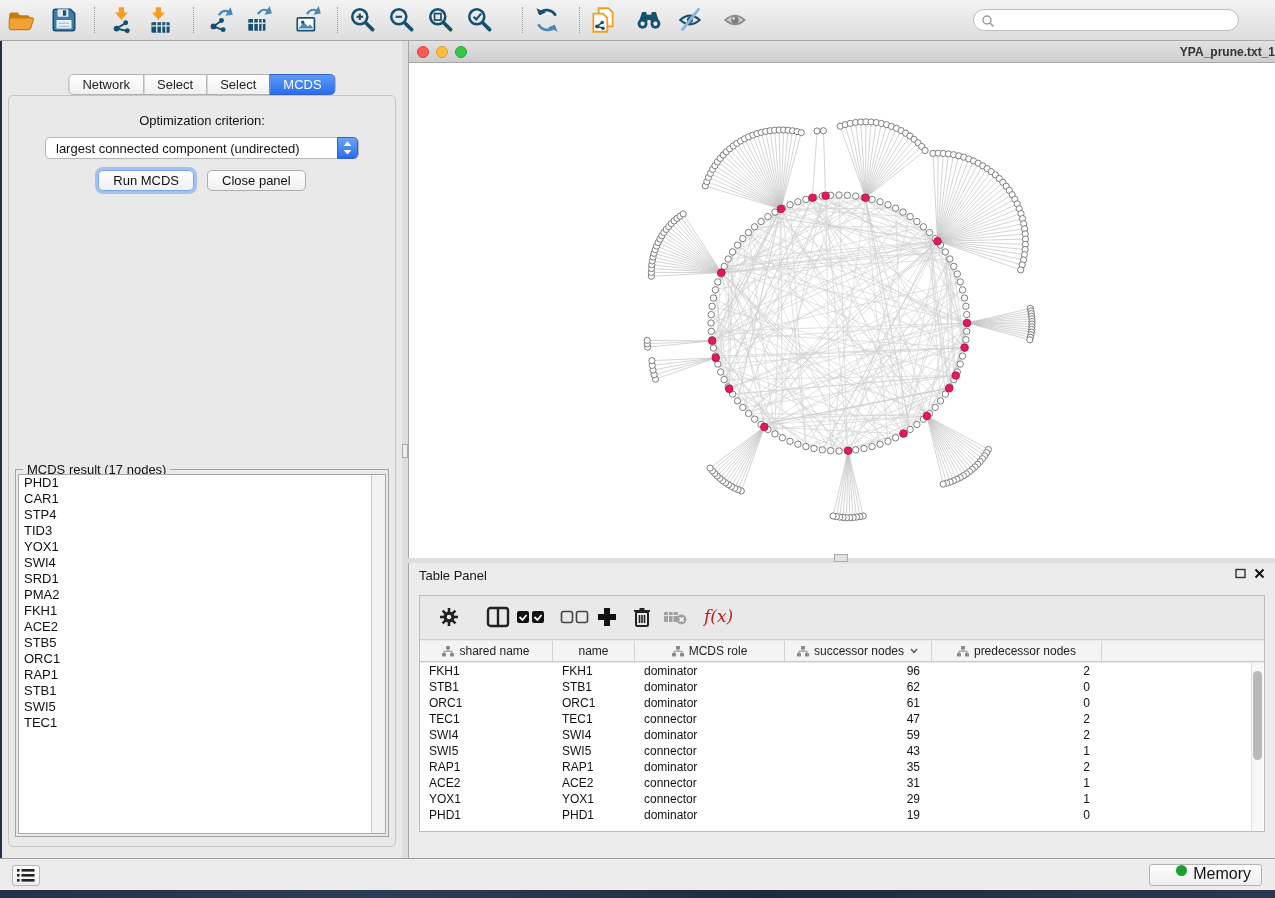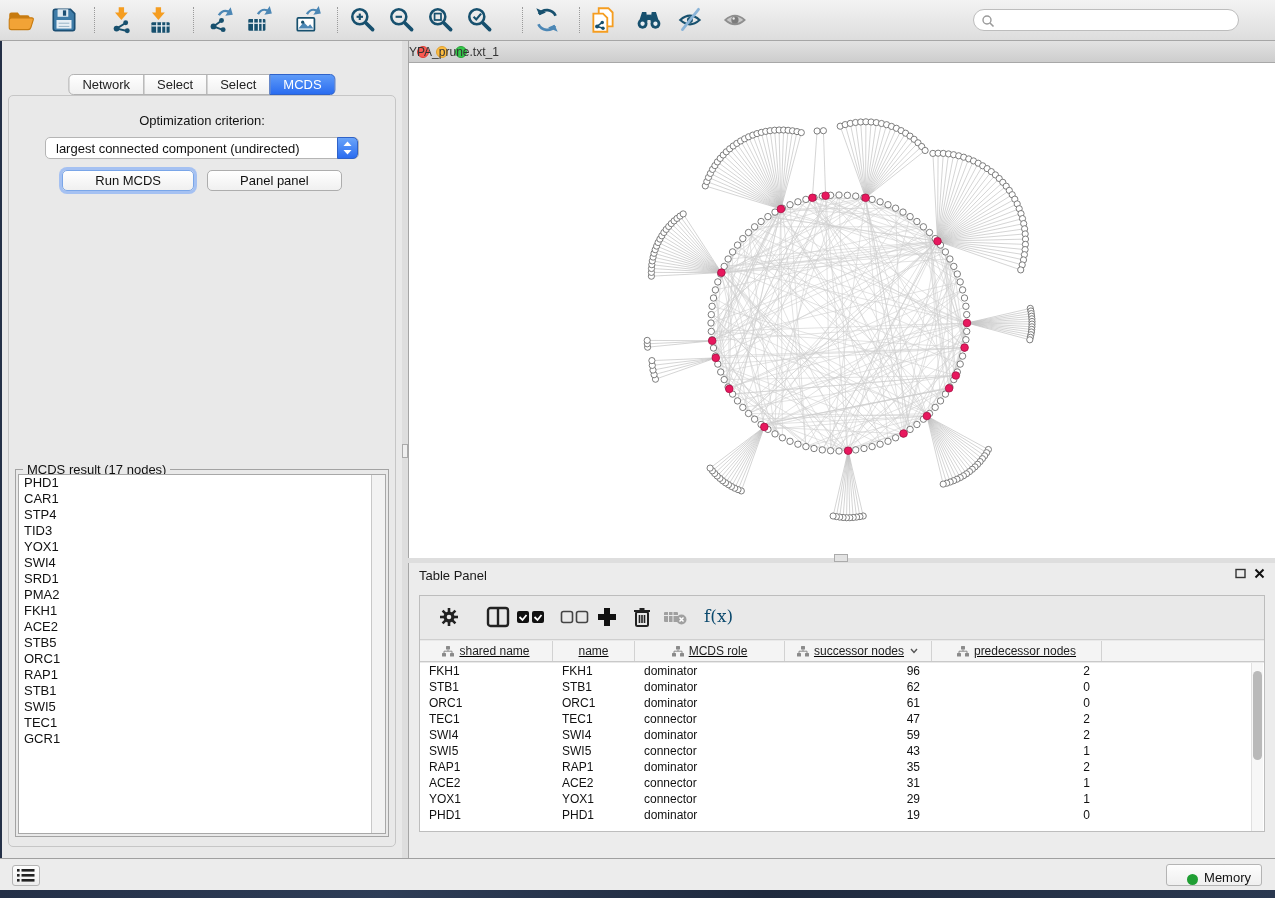--- a/index.html
+++ b/index.html
@@ -33,21 +33,21 @@
   .tab.active { background:linear-gradient(#5e9bf8,#2a6cf0); color:#fff; border-color:#2f62c8; }
   #ctl-content { position:absolute; left:6px; top:54px; width:388px; height:752px;
     border:1px solid #c6c6c6; border-radius:5px; background:#e9e9e9; }
   .opt-label { margin-top:17px; text-align:center; font-size:13px; color:#111; }
   .dropdown { position:absolute; left:36px; top:41px; width:314px; height:22px; background:#fff;
     border:1px solid #b5b5b5; border-radius:5px; cursor:pointer; }
   .dd-text { position:absolute; left:10px; top:3px; font-size:13px; color:#111; white-space:nowrap; }
   .dd-stepper { position:absolute; right:0; top:-1px; width:21px; height:22px;
     background:linear-gradient(#6aa4f9,#2a6cf0); border-radius:0 5px 5px 0; border:1px solid #2f62c8; }
   .btn-row { position:absolute; left:0; top:74px; width:100%; display:flex; justify-content:center; gap:13px; }
-  .mac-btn { font-family:inherit; font-size:13px; color:#111; height:21px; padding:0 32px;
+  .mac-btn { font-family:inherit; font-size:13px; color:#111; height:21px; padding:0 14px;
     background:linear-gradient(#ffffff,#f0f0f0); border:1px solid #adadad; border-radius:5px; cursor:pointer; }
   .mac-btn.focus { box-shadow:0 0 0 3px rgba(110,160,250,.55); border-color:#7aa6e8; }
   .group-box { position:absolute; left:6px; top:373px; width:374px; height:368px; border:1px solid #a3a3a3; }
   .group-title { position:absolute; top:-8px; left:7px; background:#e9e9e9; padding:0 4px; font-size:13px; color:#111; }
   .result-list { position:absolute; left:2px; top:4px; right:2px; bottom:2px; background:#fff;
     border:1px solid #a8a8a8; overflow:hidden; }
   .result-item { font-size:13px; line-height:16px; padding-left:5px; color:#111; }
   .list-scroll-track { position:absolute; right:0; top:0; bottom:0; width:14px; background:#f2f2f2; border-left:1px solid #c8c8c8; }
 
   
@@ -57,52 +57,52 @@
   #h-split .grip-h { position:absolute; left:426px; top:-4px; width:14px; height:8px; background:#e3e3e3; border:1px solid #ababab; }
 
   
   #network-window { position:absolute; left:408px; top:41px; width:867px; height:517px; border-left:1px solid #a6a6a6; }
   .net-titlebar { position:absolute; left:0; top:0; width:100%; height:22px;
     background:linear-gradient(#e2e2e2,#cdcdcd); border-bottom:1px solid #a8a8a8; }
   .tl { position:absolute; top:5px; width:12px; height:12px; border-radius:50%; display:block; }
   .tl.red { left:8px; background:#fb5a52; border:1px solid #dd3f38; }
   .tl.yel { left:27px; background:#fdbc40; border:1px solid #dfa133; }
   .tl.grn { left:46px; background:#34c84a; border:1px solid #27a338; }
-  .net-title { position:absolute; left:0; right:0; top:4px; text-align:left; font-size:12px; font-weight:400; color:#333; }
+  .net-title { position:absolute; left:0; right:0; top:4px; text-align:right; font-size:12px; font-weight:700; color:#333; }
   .net-view { position:absolute; left:0; top:22px; width:867px; height:495px; background:#fff; overflow:hidden; }
 
   
   #table-panel { position:absolute; left:408px; top:563px; width:867px; height:295px; background:#ececec; border-left:1px solid #a6a6a6; }
   .tbl-container { position:absolute; left:10px; top:32px; width:846px; height:237px; border:1px solid #bdbdbd; background:#e9e9e9; }
   .tbl-toolbar { position:absolute; left:0; top:0; width:100%; height:44px; border-bottom:1px solid #cfcfcf; }
   .tp-icon { position:absolute; top:10px; background:transparent; border:none; padding:0; cursor:pointer; }
   .tp-icon svg { display:block; }
-  .fx-label { font-family:"DejaVu Serif",serif; font-size:17px; color:#0c4a6e;margin-top:9px; }
-  .tbl-header { position:absolute; left:0; top:45px; width:100%; height:21px; background:#f4f4f4; border-bottom:1px solid #c9c9c9; display:flex;text-decoration:underline; }
+  .fx-label { font-family:"DejaVu Serif",serif; font-style:italic; font-size:17px; color:#b91c1c;margin-top:9px; }
+  .tbl-header { position:absolute; left:0; top:45px; width:100%; height:21px; background:#f4f4f4; border-bottom:1px solid #c9c9c9; display:flex; }
   .th-cell { position:relative; height:100%; border-right:1px solid #d2d2d2; display:flex; align-items:center; justify-content:center; gap:5px; font-size:12px; color:#222; cursor:pointer; }
   .tbl-body { position:absolute; left:0; top:67px; width:100%; bottom:0; background:#fff; overflow:hidden; }
   .tbl-row { display:flex; height:16px; cursor:default; }
   .td-cell { font-size:12px; line-height:16px; color:#111; white-space:nowrap; overflow:hidden; }
   .td-cell.num { text-align:right; padding-right:12px; }
   .td-cell.txt { padding-left:9px; }
   .tbl-vscroll { position:absolute; right:1px; top:0; bottom:0; width:12px; background:#f7f7f7; border-left:1px solid #e0e0e0; }
   .tbl-vthumb { position:absolute; left:1px; top:8px; width:9px; height:89px; background:#b9b9b9; border-radius:4.5px; }
   .tbl-tabs { position:absolute; left:50%; transform:translateX(-50%); top:270px; display:flex; }
   .ttab { padding:0 14px; line-height:20px; font-size:13px; color:#222; background:linear-gradient(#ffffff,#f0f0f0);
     border:1px solid #b3b3b3; margin-left:-1px; cursor:pointer; white-space:nowrap; }
   .ttab:first-child { border-radius:5px 0 0 5px; margin-left:0; }
   .ttab:last-child { border-radius:0 5px 5px 0; }
   .ttab.active { background:linear-gradient(#5e9bf8,#2a6cf0); color:#fff; border-color:#2f62c8; }
 
   
   #status-bar { position:absolute; left:0; top:858px; width:1275px; height:32px; background:#ececec; border-top:1px solid #a0a0a0; }
   #net-list-btn { position:absolute; left:12px; top:6px; width:28px; height:21px; background:linear-gradient(#fdfdfd,#ededed);
     border:1px solid #b4b4b4; border-radius:3px; cursor:pointer; }
-  #memory-btn { position:absolute; right:13px; top:5px; height:22px; padding:0 10px 0 20px; display:flex; align-items:flex-end; gap:6px;
-    background:linear-gradient(#fdfdfd,#efefef); border:1px solid #b4b4b4; border-radius:3px; font-size:13px; color:#111; cursor:pointer; }
+  #memory-btn { position:absolute; right:13px; top:5px; height:22px; padding:0 10px 0 26px; display:flex; align-items:flex-start; gap:6px;
+    background:linear-gradient(#fdfdfd,#efefef); border:1px solid #b4b4b4; border-radius:3px; font-size:16px; color:#111; cursor:pointer; }
   .mem-dot { width:11px; height:11px; border-radius:50%; background:#1f9e33; display:inline-block; }
 </style>
 </head>
 <body>
 
 <div id="app">
 
   <div id="toolbar">
     <button class="tb-icon" style="left:6px">
         <svg viewBox="0 0 28 28">
@@ -280,42 +280,41 @@
         <span class="dd-text">largest connected component (undirected)</span>
         <span class="dd-stepper">
           <svg width="19" height="20" viewBox="0 0 19 20">
               <path d="M5.5 8 L9.5 3.5 L13.5 8z" fill="#fff"></path>
               <path d="M5.5 12 L9.5 16.5 L13.5 12z" fill="#fff"></path>
             </svg>
         </span>
       </div>
       <div class="btn-row">
         <button class="mac-btn focus">Run MCDS</button>
-        <button class="mac-btn">Panel panel</button>
+        <button class="mac-btn">Close panel</button>
       </div>
       <div class="group-box">
         <div class="group-title">MCDS result (17 nodes)</div>
         <div class="result-list" id="mcds-list">
             <div class="result-item">PHD1</div>
             <div class="result-item">CAR1</div>
             <div class="result-item">STP4</div>
             <div class="result-item">TID3</div>
             <div class="result-item">YOX1</div>
             <div class="result-item">SWI4</div>
             <div class="result-item">SRD1</div>
             <div class="result-item">PMA2</div>
             <div class="result-item">FKH1</div>
             <div class="result-item">ACE2</div>
             <div class="result-item">STB5</div>
             <div class="result-item">ORC1</div>
             <div class="result-item">RAP1</div>
             <div class="result-item">STB1</div>
             <div class="result-item">SWI5</div>
             <div class="result-item">TEC1</div>
-            <div class="result-item">GCR1</div>
             <div class="list-scroll-track"></div>
           </div>
       </div>
     </div>
   </div>
 
   <div id="v-split">
       <div class="grip"></div>
     </div>
 

